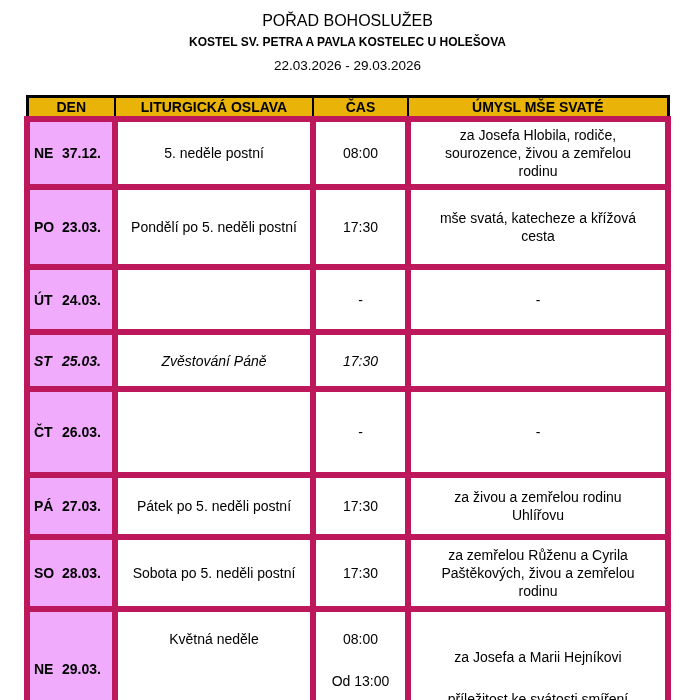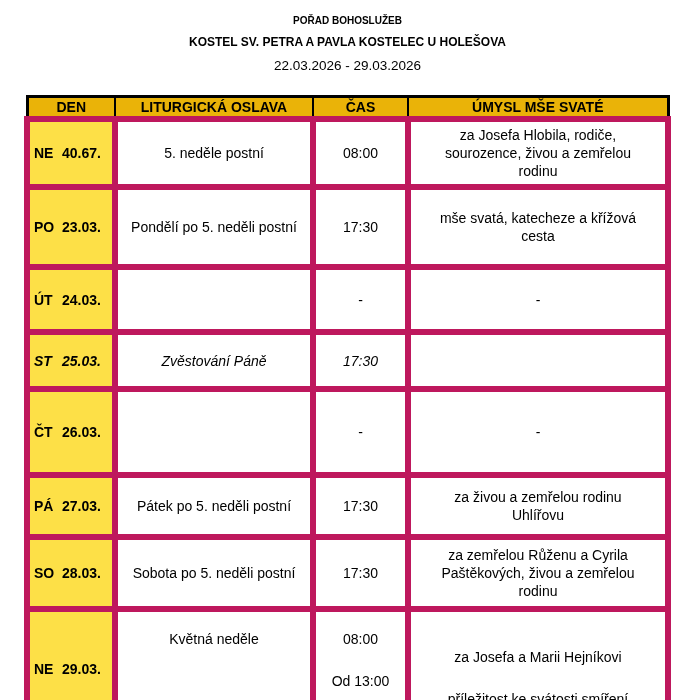--- a/index.html
+++ b/index.html
@@ -15,22 +15,22 @@
   .page {
     width: 695px;
     height: 700px;
     overflow: hidden;
   }
   .titles {
     text-align: center;
     margin-top: 12px;
   }
   .doc-title {
-    font-size: 10px;
-    font-weight: bold;
+    font-size: 16px;
+    font-weight: normal;
     line-height: 18px;
   }
   .doc-subtitle {
     font-size: 12px;
     font-weight: bold;
     line-height: 19px;
     margin-top: 3px;
   }
   .doc-daterange {
     font-size: 13.5px;
@@ -60,21 +60,21 @@
   }
   td {
     border: 6px solid #be185d;
     font-size: 14px;
     line-height: 18px;
     text-align: center;
     vertical-align: middle;
     padding: 2px 4px;
   }
   td.day {
-    background: #fde047;
+    background: #f0abfc;
     font-weight: bold;
   }
   .daywrap {
     display: inline-flex;
     width: 74px;
     text-align: left;
   }
   .d-abbr {
     display: inline-block;
     width: 28px;
@@ -141,21 +141,21 @@
         <th>LITURGICKÁ OSLAVA</th>
         <th>ČAS</th>
         <th>ÚMYSL MŠE SVATÉ</th>
       </tr>
     </thead>
     <tbody>
       <tr>
         <td class="day">
           <span class="daywrap">
               <span class="d-abbr">NE</span>
-              <span class="d-date">40.67.</span>
+              <span class="d-date">37.12.</span>
             </span>
         </td>
         <td class="cel">5. neděle postní</td>
         <td class="time">08:00</td>
         <td class="int">za Josefa Hlobila, rodiče,
 sourozence, živou a zemřelou
 rodinu</td>
       </tr>
       <tr>
         <td class="day">

